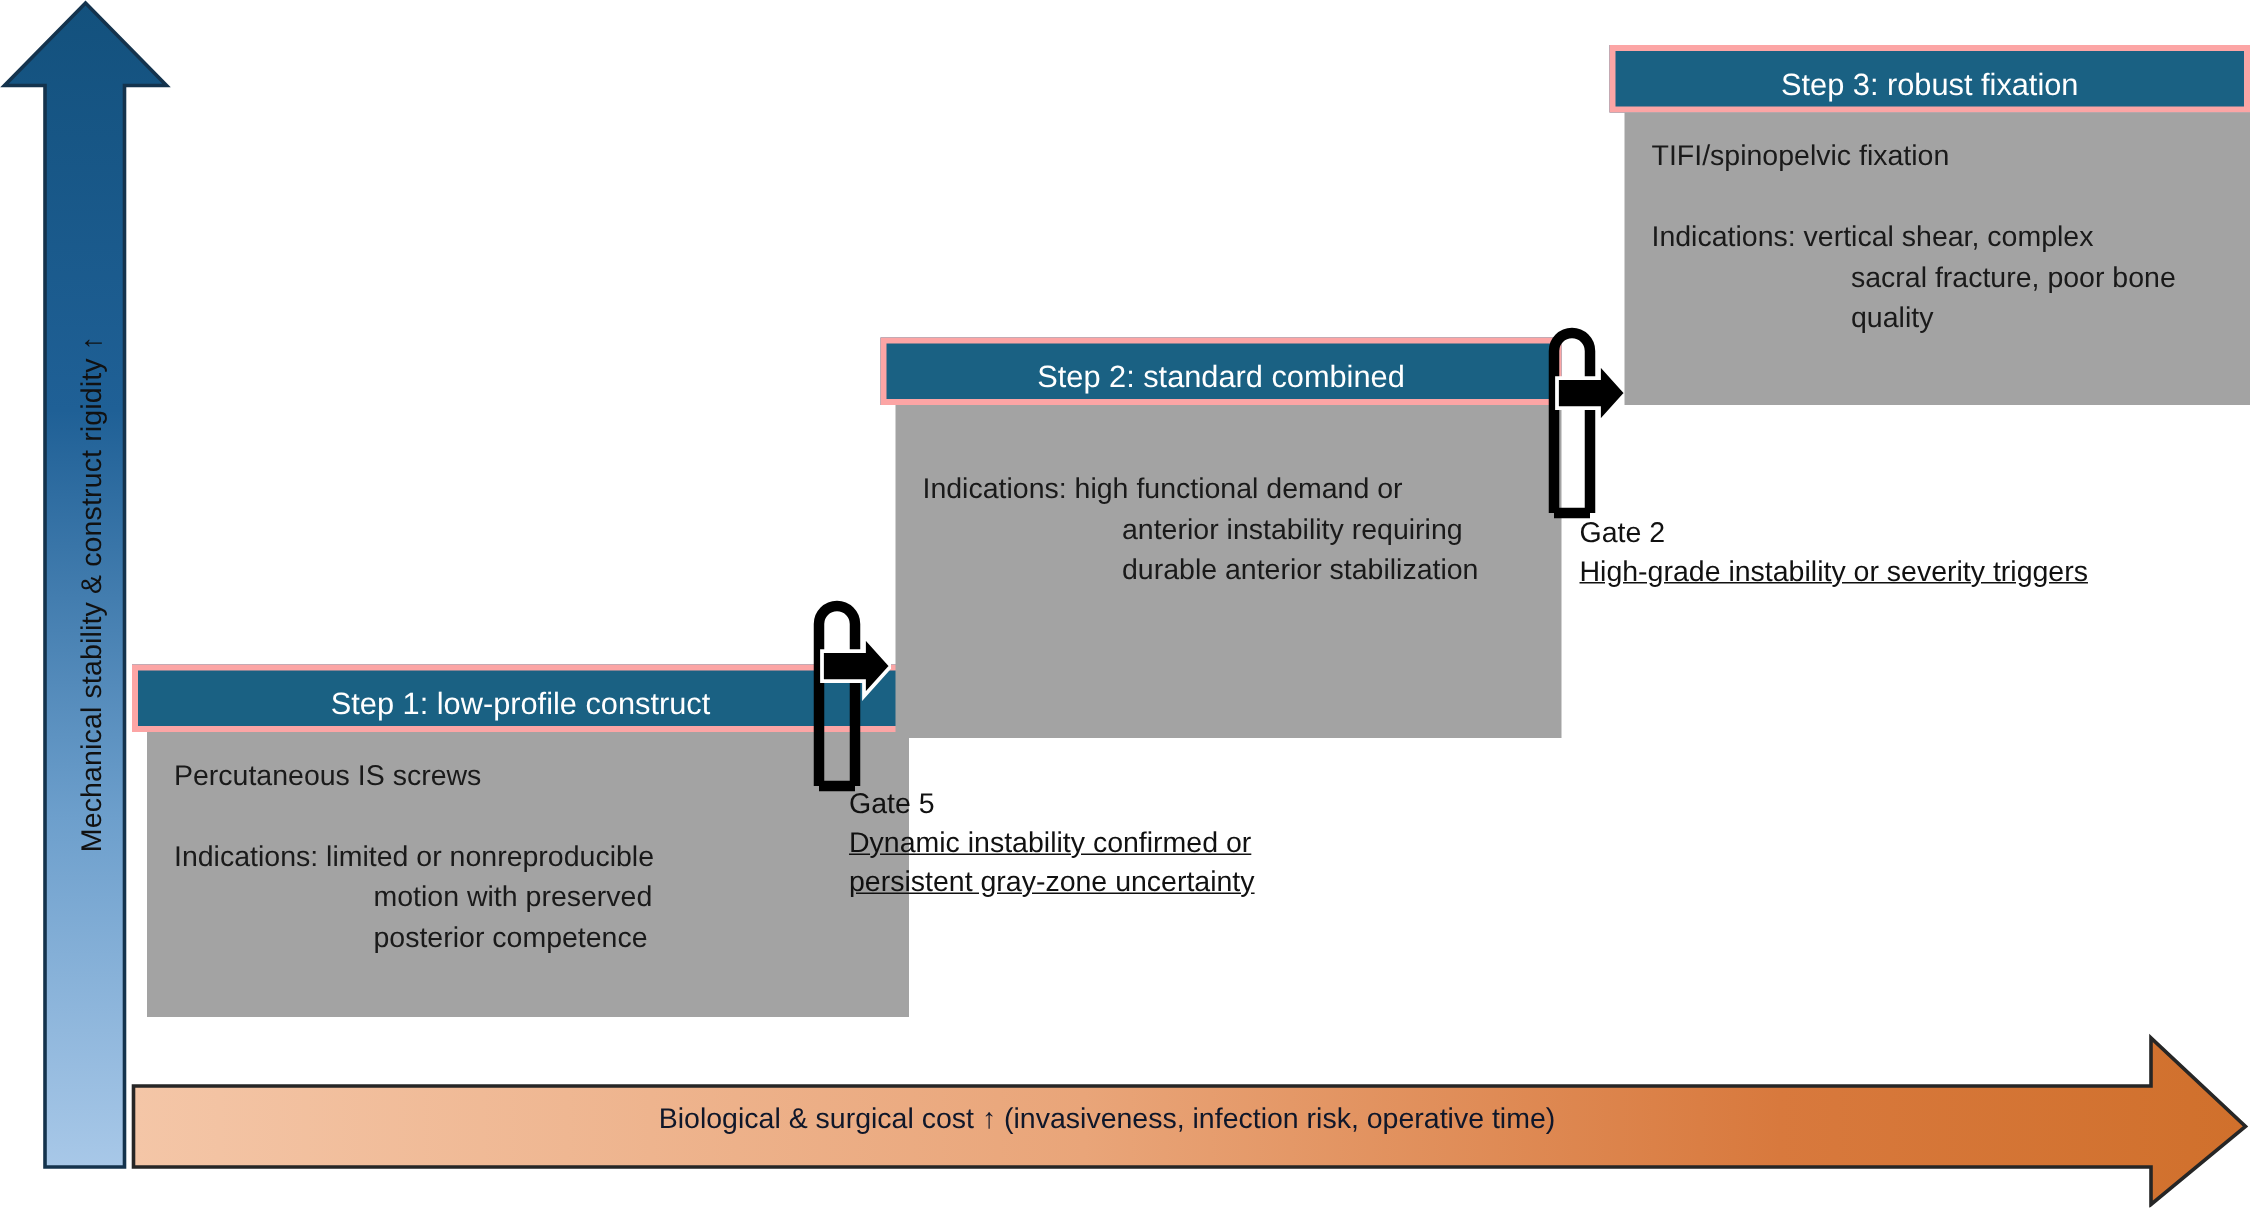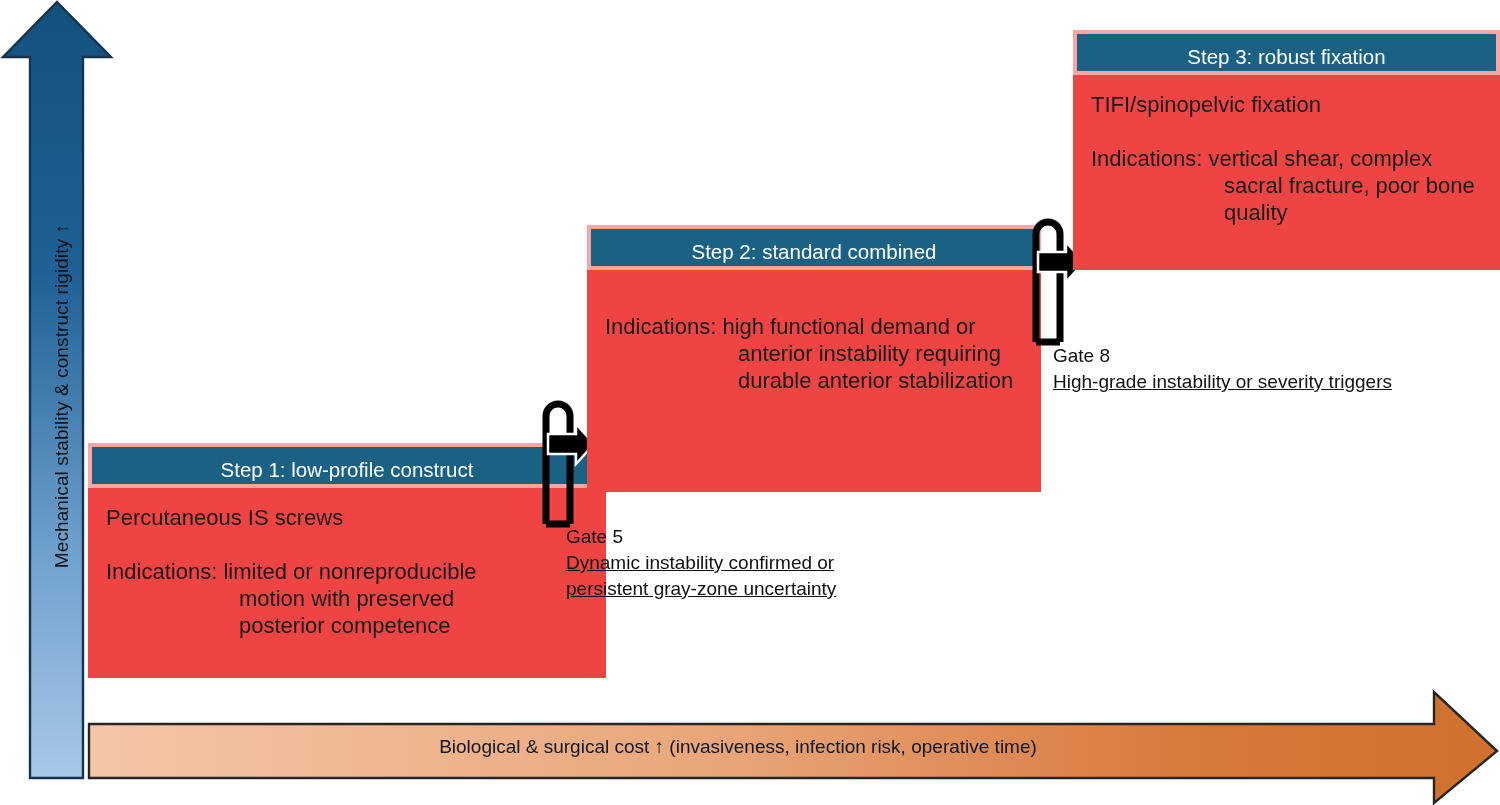--- a/index.html
+++ b/index.html
@@ -43,26 +43,27 @@
     background:#1a6183;
     color:#ffffff;
     font-size:20.5px;
     text-align:center;
     line-height:45px;
     height:45px;
     box-sizing:border-box;
     border:4px solid #fca5a5;
   }
   .card-body{
-    background:#ef4444;
+    background:#a3a3a3;
     box-sizing:border-box;
     padding:16px 18px 10px 18px;
     color:#1a1a1a;
-    font-size:22px;
+    font-size:19px;
     line-height:27px;
+    margin-left:10px;
   }
   .card-line{margin:0 0 0 0;}
   .card-gap{height:27px;}
   .ind{
     margin:0;
     padding-left:133px;
     text-indent:-133px;
     white-space:pre-wrap;
   }
 
@@ -148,21 +149,21 @@
   <div class="gate" style="left:1028px;top:214px;width:56px;height:132px;">
     <svg width="56" height="132" viewBox="0 0 56 132">
       <path d="M8,128 L8,20 A12,12 0 0 1 32,20 L32,128" fill="none" stroke="#000000" stroke-width="7" stroke-linecap="butt"></path>
       <path d="M8,128 L32,128" fill="none" stroke="#000000" stroke-width="7"></path>
       <g>
         <polygon points="10,38 38,38 38,28 56,48 38,68 38,58 10,58" fill="#000000" stroke="#ffffff" stroke-width="2.5" stroke-linejoin="miter"></polygon>
       </g>
     </svg>
   </div>
   <div class="gate-label" style="left:1053px;top:343px;">
-    <span class="g-title">Gate 8</span>
+    <span class="g-title">Gate 2</span>
     <span class="g-sub">High-grade instability or severity triggers</span>
     <span class="g-sub"></span>
   </div>
 
   <div class="card" style="left:1073px;top:30px;width:427px;">
     <div class="card-header">Step 3: robust fixation</div>
     <div class="card-body" style="height:195px;">
       <p class="card-line">TIFI/spinopelvic fixation</p>
       <div class="card-gap"></div>
       <p class="ind">Indications: vertical shear, complex

